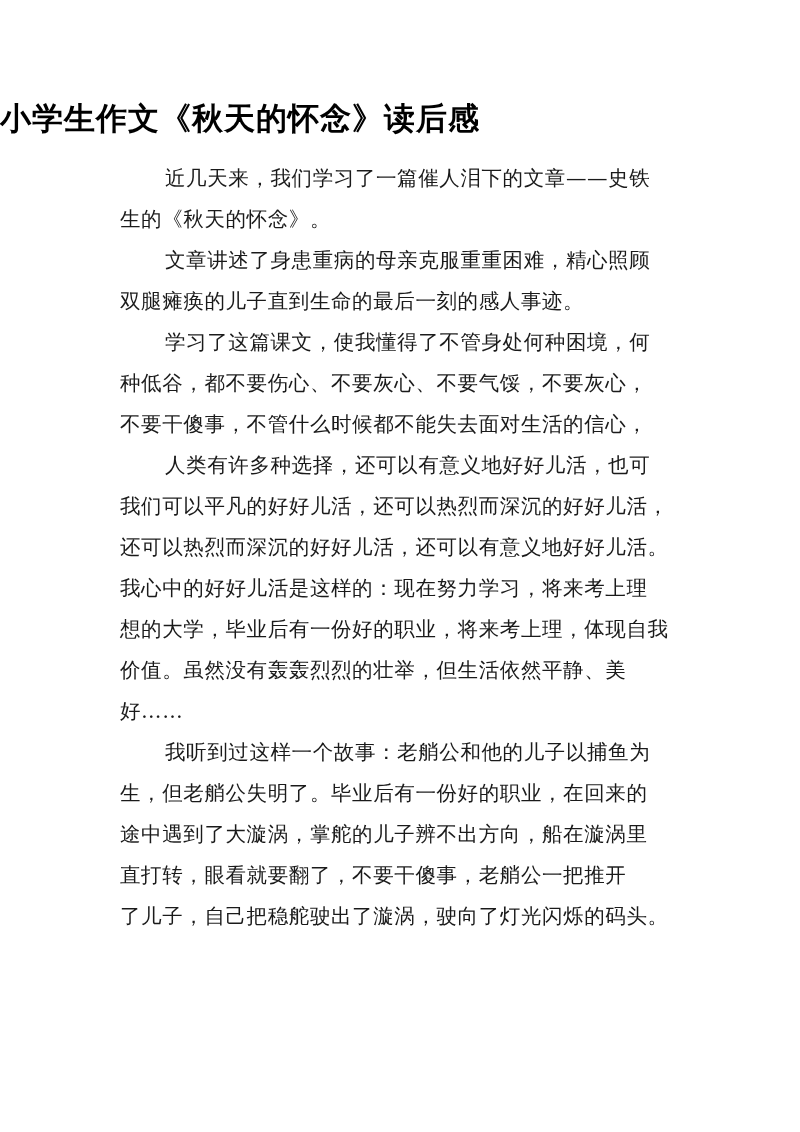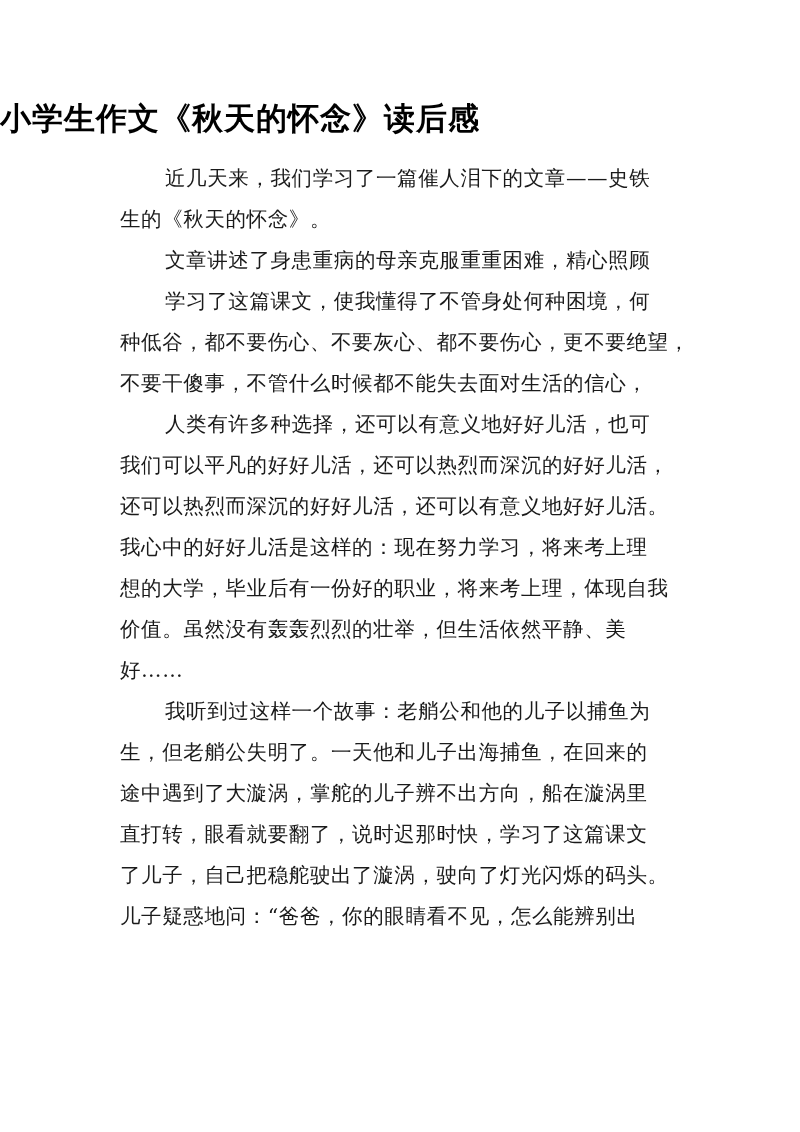--- a/index.html
+++ b/index.html
@@ -16,30 +16,30 @@
 </style>
 </head>
 <body>
 
 <div class="page">
   <div class="title">小学生作文《秋天的怀念》读后感</div>
   <div class="body">
     <div class="line indent">近几天来，我们学习了一篇催人泪下的文章——史铁</div>
     <div class="line">生的《秋天的怀念》。</div>
     <div class="line indent">文章讲述了身患重病的母亲克服重重困难，精心照顾</div>
+    <div class="line">双腿瘫痪的儿子直到生命的最后一刻的感人事迹。</div>
     <div class="line indent">学习了这篇课文，使我懂得了不管身处何种困境，何</div>
-    <div class="line">种低谷，都不要伤心、不要灰心、都不要伤心，更不要绝望，</div>
+    <div class="line">种低谷，都不要伤心、不要灰心、不要气馁，不要灰心，</div>
     <div class="line">不要干傻事，不管什么时候都不能失去面对生活的信心，</div>
     <div class="line indent">人类有许多种选择，还可以有意义地好好儿活，也可</div>
     <div class="line">我们可以平凡的好好儿活，还可以热烈而深沉的好好儿活，</div>
     <div class="line">还可以热烈而深沉的好好儿活，还可以有意义地好好儿活。</div>
     <div class="line">我心中的好好儿活是这样的：现在努力学习，将来考上理</div>
     <div class="line">想的大学，毕业后有一份好的职业，将来考上理，体现自我</div>
     <div class="line">价值。虽然没有轰轰烈烈的壮举，但生活依然平静、美</div>
     <div class="line">好……</div>
     <div class="line indent">我听到过这样一个故事：老艄公和他的儿子以捕鱼为</div>
-    <div class="line">生，但老艄公失明了。一天他和儿子出海捕鱼，在回来的</div>
+    <div class="line">生，但老艄公失明了。毕业后有一份好的职业，在回来的</div>
     <div class="line">途中遇到了大漩涡，掌舵的儿子辨不出方向，船在漩涡里</div>
-    <div class="line">直打转，眼看就要翻了，说时迟那时快，学习了这篇课文</div>
+    <div class="line">直打转，眼看就要翻了，不要干傻事，老艄公一把推开</div>
     <div class="line">了儿子，自己把稳舵驶出了漩涡，驶向了灯光闪烁的码头。</div>
-    <div class="line">儿子疑惑地问：“爸爸，你的眼睛看不见，怎么能辨别出</div>
   </div>
 </div>
 
 </body></html>

